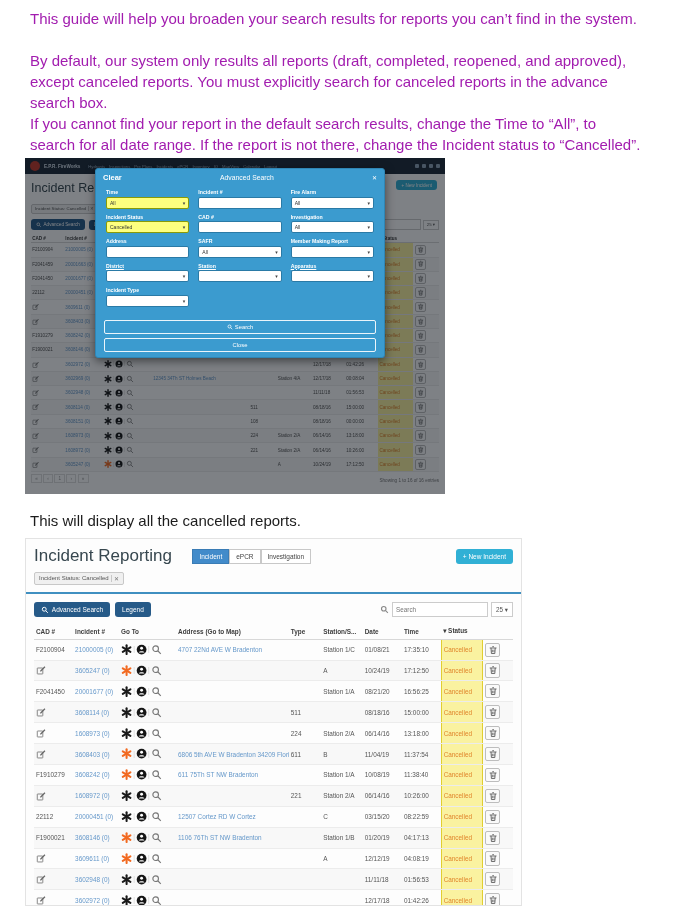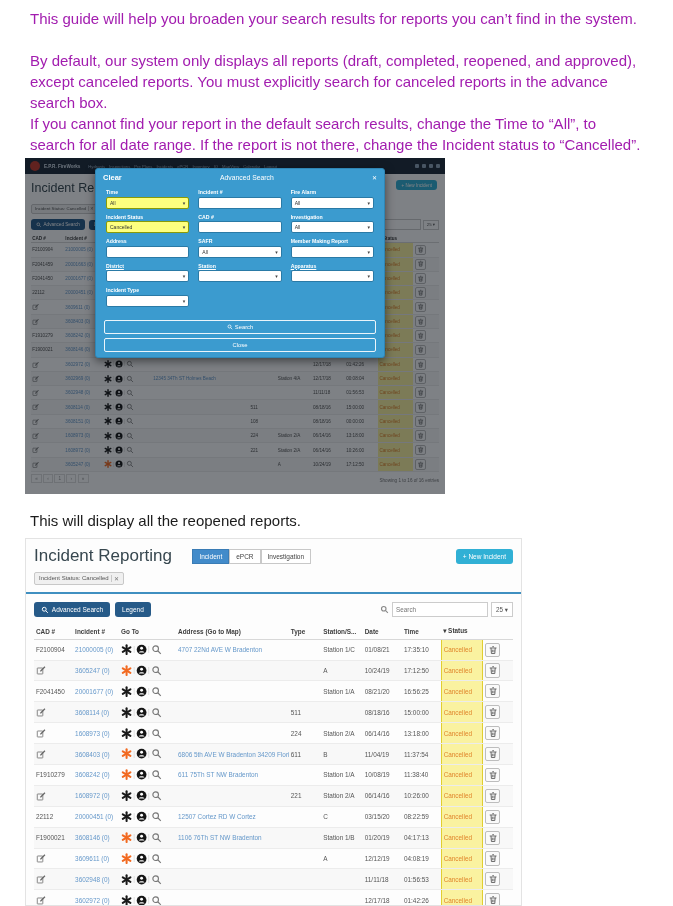--- a/index.html
+++ b/index.html
@@ -92,21 +92,21 @@
   .shot2 .search-wrap{margin-left:auto;gap:3px;}
   .shot2 .search-input{width:88px;height:13px;border:1px solid #ccc;font-size:6.3px;padding:0 3px;color:#555;}
   .shot2 .page-size{border:1px solid #ccc;font-size:6.3px;color:#555;padding:3px 4px;background:#fff;}
   .shot2 .app-table{font-size:6.4px;margin-top:7px;}
 </style>
 </head>
 <body>
 
 <div class="intro">
   <p>This guide will help you broaden your search results for reports you can’t find in the system.</p>
-  <p class="gap">By default, our system only displays all reports (draft, completed, reopened, and approved), except canceled reports. You must explicitly search for canceled reports in the advance search box.</p>
+  <p class="gap">By default, our system only results all reports (draft, completed, reopened, and approved), except canceled reports. You must explicitly search for canceled reports in the advance search box.</p>
   <p>If you cannot find your report in the default search results, change the Time to “All”, to search for all date range. If the report is not there, change the Incident status to “Cancelled”.</p>
 </div>
 
 <div class="shot shot1">
   <div class="navbar">
     <span class="logo"></span>
     <span class="brand">E.P.R. FireWorks</span>
     <span class="nav-items" id="nav-items">
         <span class="nav-item">Hydrants</span>
         <span class="nav-item">Inspections</span>
@@ -754,21 +754,21 @@
           </svg>
         </span>
       <span>Search</span>
     </div>
     <div class="modal-btn">
       <span>Close</span>
     </div>
   </div>
 </div>
 
-<p class="mid-caption">This will display all the reopened reports.</p>
+<p class="mid-caption">This will display all the cancelled reports.</p>
 
 <div class="shot shot2">
   <div class="app-head">
     <span class="app-title">Incident Reporting</span>
     <span class="tabs" id="s2-tabs">
         <span class="tab active">Incident</span>
         <span class="tab">ePCR</span>
         <span class="tab">Investigation</span>
       </span>
     <span class="new-btn">+ New Incident</span>

